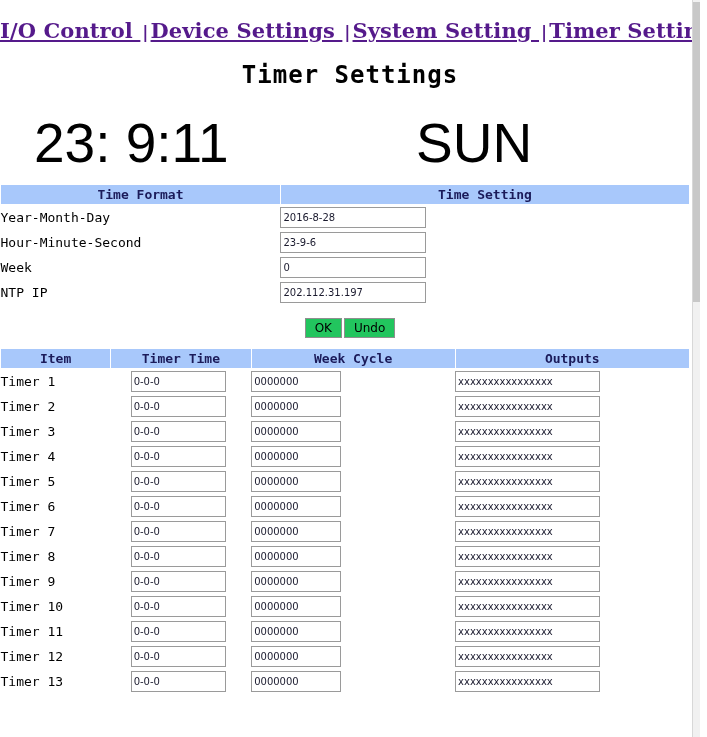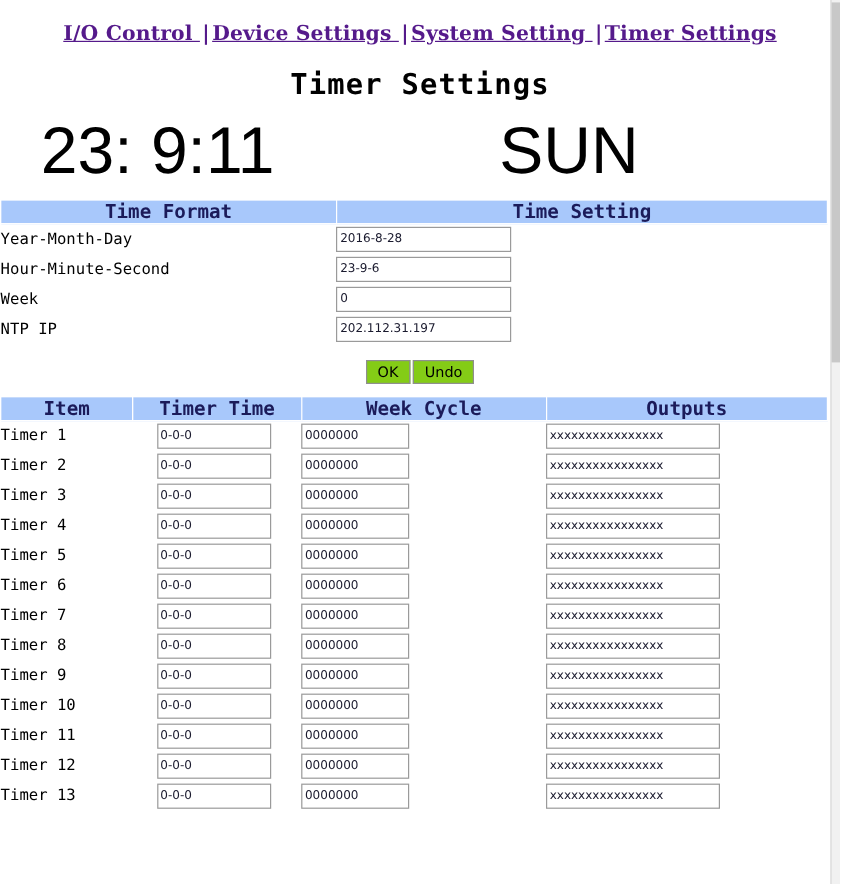--- a/index.html
+++ b/index.html
@@ -28,21 +28,21 @@
     text-align: center;
     padding-top: 18px;
     padding-bottom: 2px;
     white-space: nowrap;
   }
   .nav a {
     color: #551a8b;
     text-decoration: underline;
     font-family: "DejaVu Serif", "Liberation Serif", serif;
     font-weight: bold;
-    font-size: 17px;
+    font-size: 21px;
     letter-spacing: 0.1px;
   }
   .nav .sep {
     color: #551a8b;
     font-weight: bold;
     font-size: 17px;
     font-family: "DejaVu Serif", "Liberation Serif", serif;
     padding: 0 2px;
   }
 
@@ -61,21 +61,21 @@
     font-family: "DejaVu Sans Mono", "Liberation Mono", monospace;
     font-size: 12px;
     color: #000;
     margin-top: 16px;
   }
 
   
   .clock-row {
     position: relative;
     height: 72px;
-    margin-top: 10px;
+    margin-top: 23px;
   }
   .clock-time {
     position: absolute;
     left: 34px;
     top: 0px;
     font-family: "Liberation Sans", "DejaVu Sans", sans-serif;
     font-size: 55px;
     line-height: 62px;
     color: #000;
     letter-spacing: 0px;
@@ -92,21 +92,21 @@
 
   
   table.grid {
     border-collapse: collapse;
     border-spacing: 0;
     margin: 0;
   }
   table.grid th {
     background: #a8c8fb;
     font-family: "DejaVu Sans Mono", "Liberation Mono", monospace;
-    font-size: 16px;
+    font-size: 13px;
     font-weight: bold;
     color: #1b1b5a;
     text-align: center;
     height: 19px;
     padding: 0;
     border: 1px solid #ffffff;
   }
   table.grid td {
     font-family: "DejaVu Sans Mono", "Liberation Mono", monospace;
     font-size: 13px;
@@ -137,21 +137,21 @@
 
   .btn-row {
     text-align: center;
     margin-top: 12px;
     margin-bottom: 10px;
   }
   .btn {
     font-family: "DejaVu Sans", "Liberation Sans", sans-serif;
     font-size: 12px;
     color: #000;
-    background: #84cc16;
+    background: #22c55e;
     border: 1px solid #8f8f8f;
     padding: 2px 9px;
     margin: 0 1px;
     cursor: pointer;
   }
 
   .tbl-time  { width: 690px; margin-left: 1px; }
   .tbl-timer { width: 690px; margin-left: 1px; }
 
   

